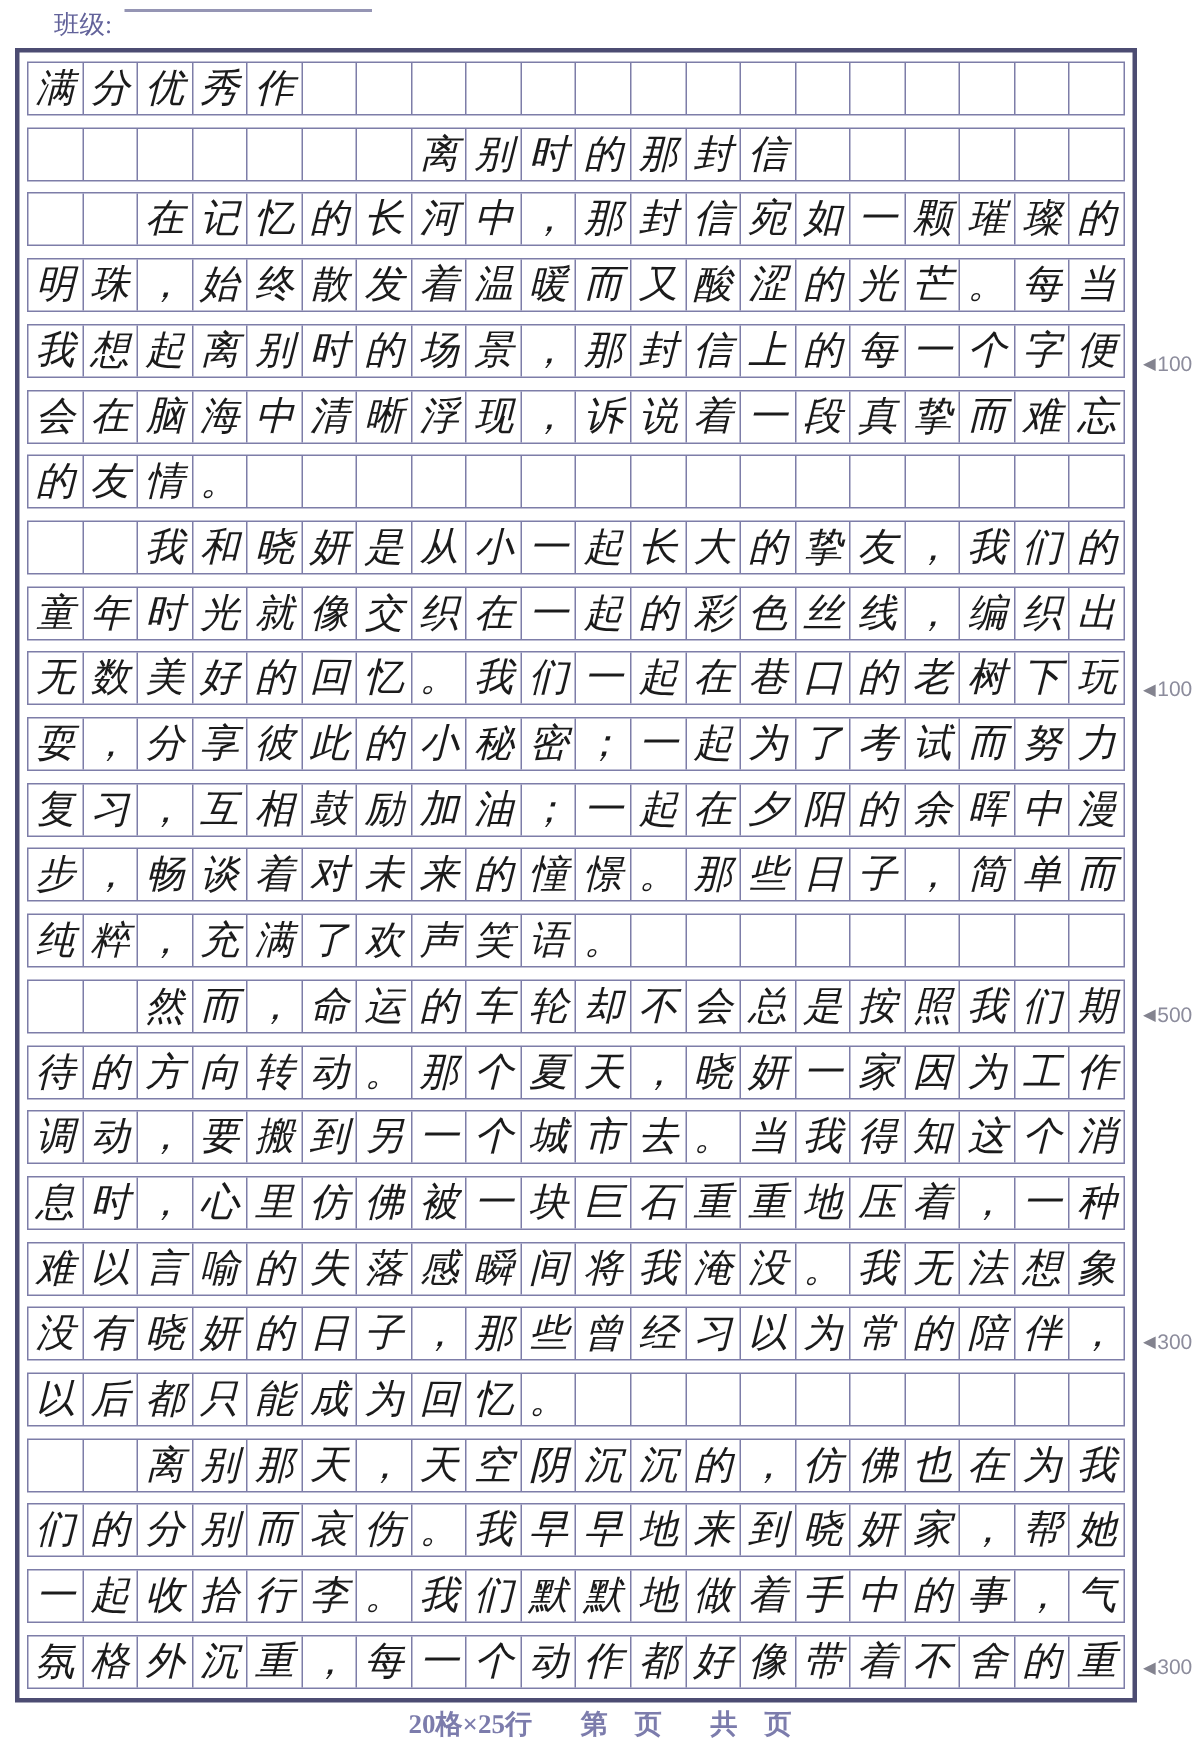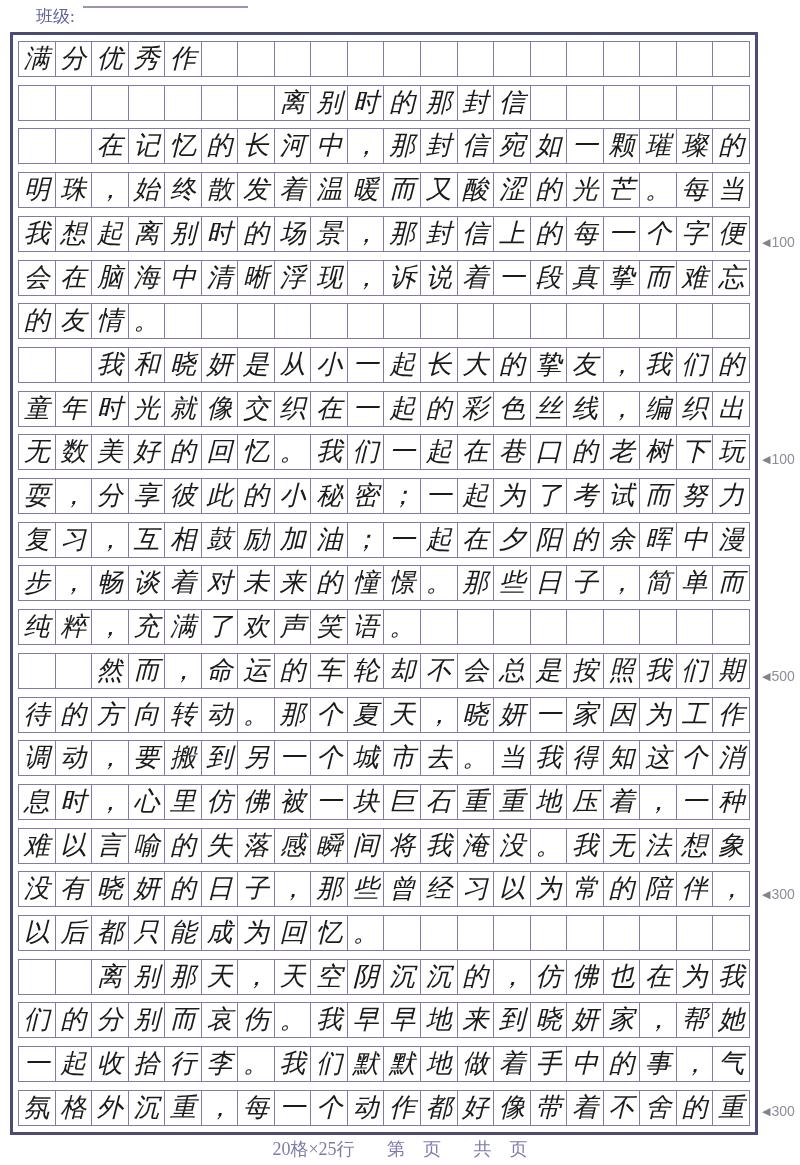--- a/index.html
+++ b/index.html
@@ -36,21 +36,21 @@
           letter-spacing:0px;white-space:nowrap;}
   .marker .tri{font-size:11px;color:#83838f;margin-right:1px;}
   .marker:nth-of-type(1){top:234px;}
   .marker:nth-of-type(2){top:451px;}
   .marker:nth-of-type(3){top:668px;}
   .marker:nth-of-type(4){top:886px;}
   .marker:nth-of-type(5){top:1103px;}
   
   .footer{position:absolute;top:1137px;left:0;width:800px;text-align:center;
           color:#7c7cac;font-size:18px;}
-  .footer span{margin:16px 14px;}
+  .footer span{margin:16px 14px;font-weight:bold;}
 </style>
 </head>
 <body>
 
 <div class="hdr">
   <div class="hdr-field class">
     <span class="hdr-label">班级:</span>
     <span class="hdr-line class"></span>
   </div>
 </div>

